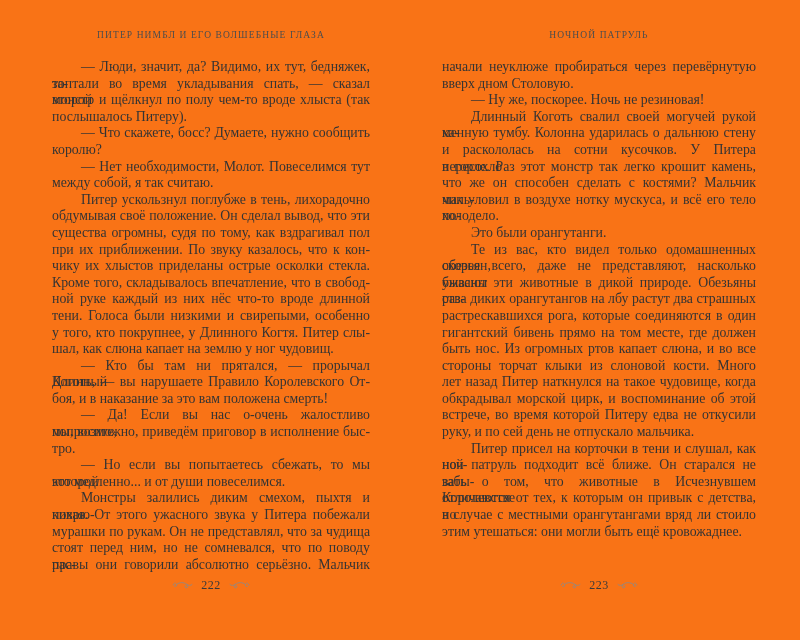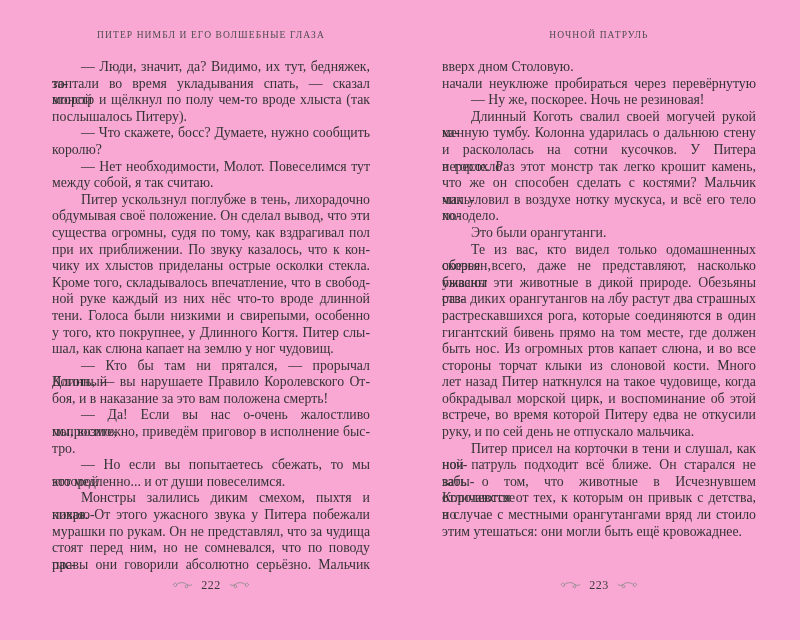--- a/index.html
+++ b/index.html
@@ -9,21 +9,21 @@
     height: 640px;
     background: #ffffff;
     font-family: "Liberation Serif", "DejaVu Serif", serif;
     color: #343434;
     overflow: hidden;
   }
   .spread {
     display: flex;
     width: 800px;
     height: 640px;
-    background: #f9a8d4;
+    background: #f97316;
   }
   .page {
     position: relative;
     width: 400px;
     height: 640px;
     box-sizing: border-box;
   }
   .running-header {
     position: absolute;
     top: 30px;
@@ -135,22 +135,22 @@
         </svg>
       </span>
     </div>
   </section>
 
   <section class="page page-right">
     <div class="running-header">НОЧНОЙ ПАТРУЛЬ</div>
 
     <div class="text-block">
 
+        <div class="line">начали неуклюже пробираться через перевёрнутую</div>
         <div class="line last">вверх дном Столовую.</div>
-        <div class="line">начали неуклюже пробираться через перевёрнутую</div>
         <div class="line indent last">— Ну же, поскорее. Ночь не резиновая!</div>
         <div class="line indent">Длинный Коготь свалил своей могучей рукой ка-</div>
         <div class="line">менную тумбу. Колонна ударилась о дальнюю стену</div>
         <div class="line">и раскололась на сотни кусочков. У Питера пересохло</div>
         <div class="line">в горле. Раз этот монстр так легко крошит камень,</div>
         <div class="line">что же он способен сделать с костями? Мальчик маль-</div>
         <div class="line">чик уловил в воздухе нотку мускуса, и всё его тело по-</div>
         <div class="line last">холодело.</div>
         <div class="line indent last">Это были орангутанги.</div>
         <div class="line indent">Те из вас, кто видел только одомашненных обезьян,</div>

